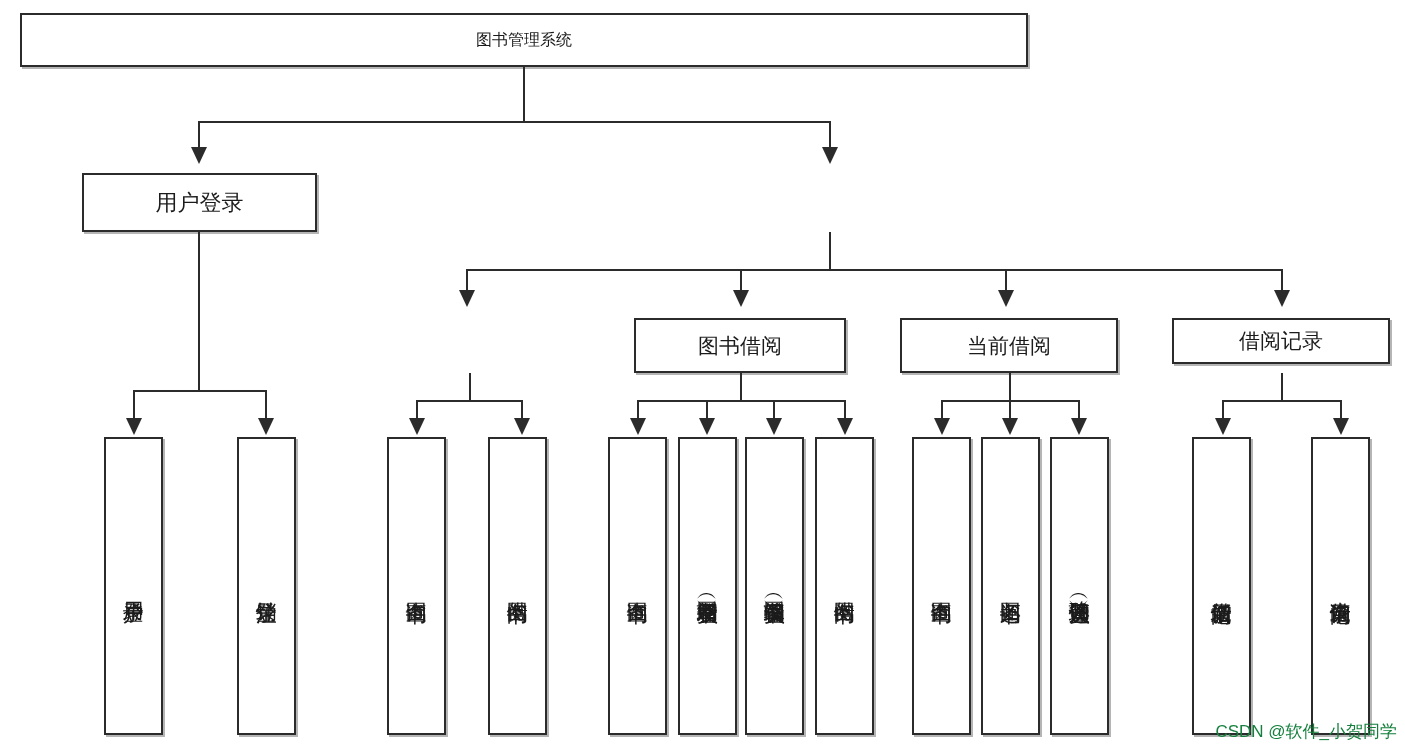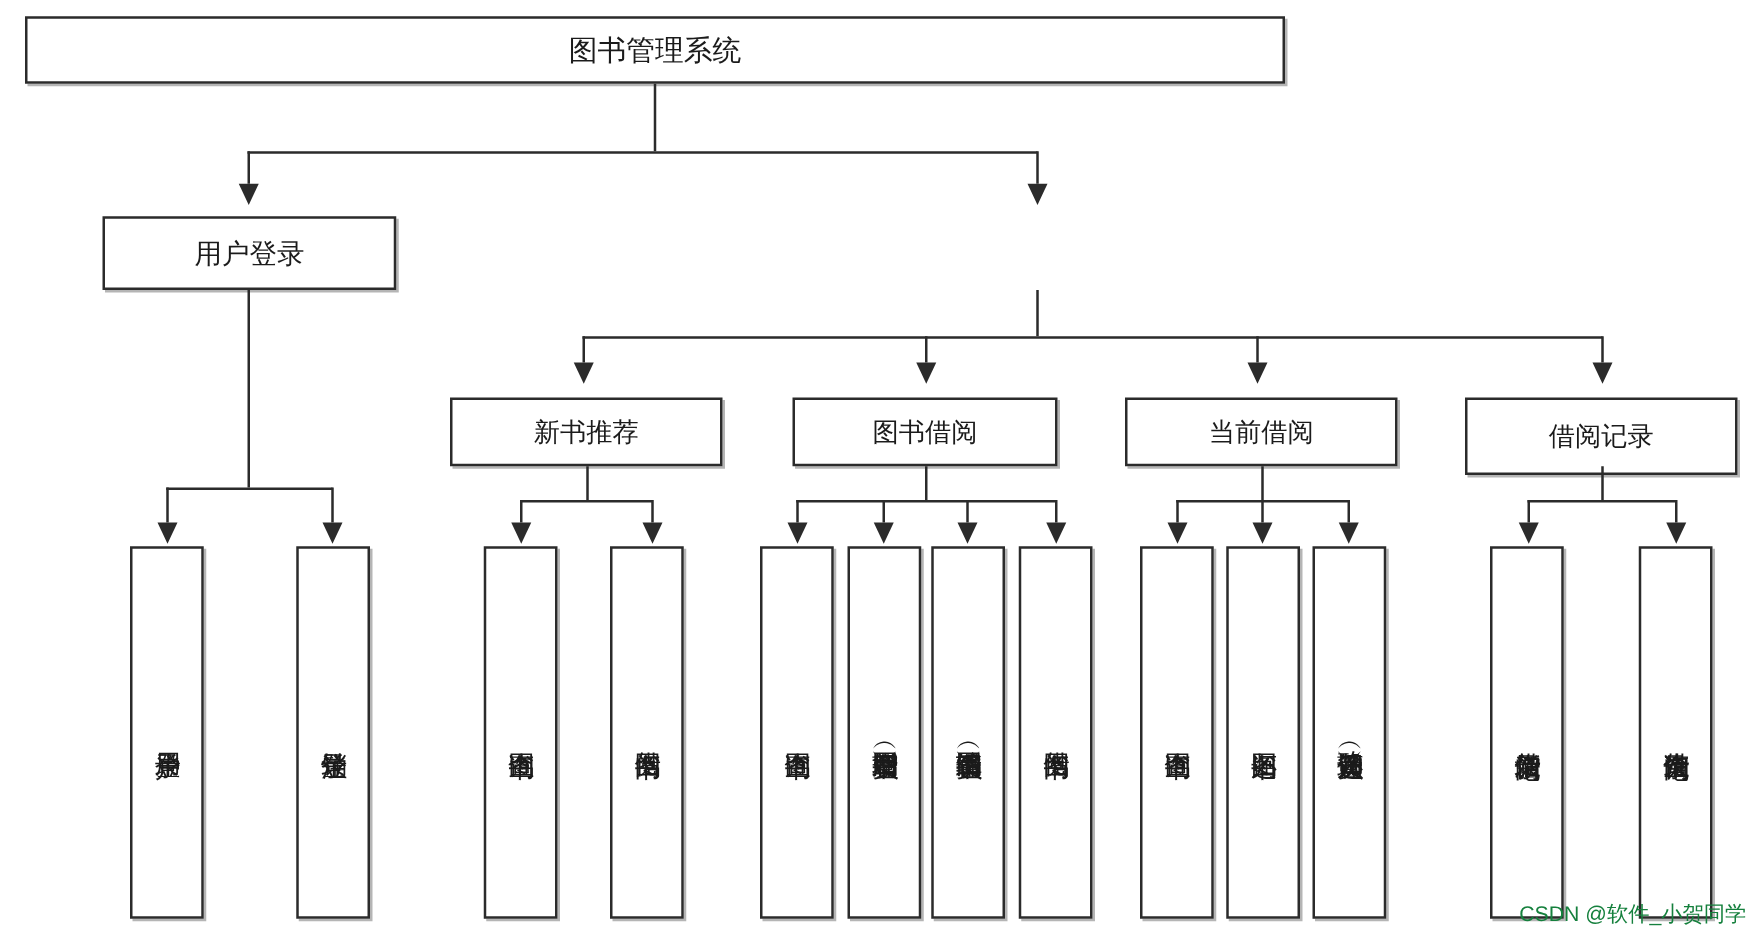--- a/index.html
+++ b/index.html
@@ -23,21 +23,21 @@
     position: absolute;
     box-sizing: border-box;
     background: #ffffff;
     border: 2px solid #2b2b2b;
     box-shadow: 2px 2px 0 rgba(120,120,120,0.55);
     display: flex;
     align-items: center;
     justify-content: center;
     color: #1b1b1b;
   }
-  .node.level0 { font-size: 23px; }
+  .node.level0 { font-size: 16px; }
   .node.level1 { font-size: 22px; }
   .node.level2 { font-size: 21px; }
 
   .node.leaf {
     font-size: 21px;
     line-height: 1.12;
     letter-spacing: 0.5px;
     writing-mode: vertical-rl;
     text-orientation: upright;
     align-items: center;
@@ -112,30 +112,27 @@
   <div class="conn h" style="left:466px; top:269px; width:816px;"></div>
   <div class="conn v" style="left:466px; top:269px; height:21px;"></div>
   <div class="conn v" style="left:740px; top:269px; height:21px;"></div>
   <div class="conn v" style="left:1005px; top:269px; height:21px;"></div>
   <div class="conn v" style="left:1281px; top:269px; height:21px;"></div>
   <div class="arrow" style="left:459px; top:290px;"></div>
   <div class="arrow" style="left:733px; top:290px;"></div>
   <div class="arrow" style="left:998px; top:290px;"></div>
   <div class="arrow" style="left:1274px; top:290px;"></div>
 
-  <div class="node level2" style="left:360px; top:318px; width:218px; height:55px;">
-    <span>新书推荐</span>
-  </div>
   <div class="node level2" style="left:634px; top:318px; width:212px; height:55px;">
     <span>图书借阅</span>
   </div>
   <div class="node level2" style="left:900px; top:318px; width:218px; height:55px;">
     <span>当前借阅</span>
   </div>
-  <div class="node level2" style="left:1172px; top:318px; width:218px; height:62px;">
+  <div class="node level2" style="left:1172px; top:318px; width:218px; height:46px;">
     <span>借阅记录</span>
   </div>
 
   <div class="conn v" style="left:469px; top:373px; height:27px;"></div>
   <div class="conn h" style="left:416px; top:400px; width:106px;"></div>
   <div class="conn v" style="left:416px; top:400px; height:18px;"></div>
   <div class="conn v" style="left:521px; top:400px; height:18px;"></div>
   <div class="arrow" style="left:409px; top:418px;"></div>
   <div class="arrow" style="left:514px; top:418px;"></div>
 

